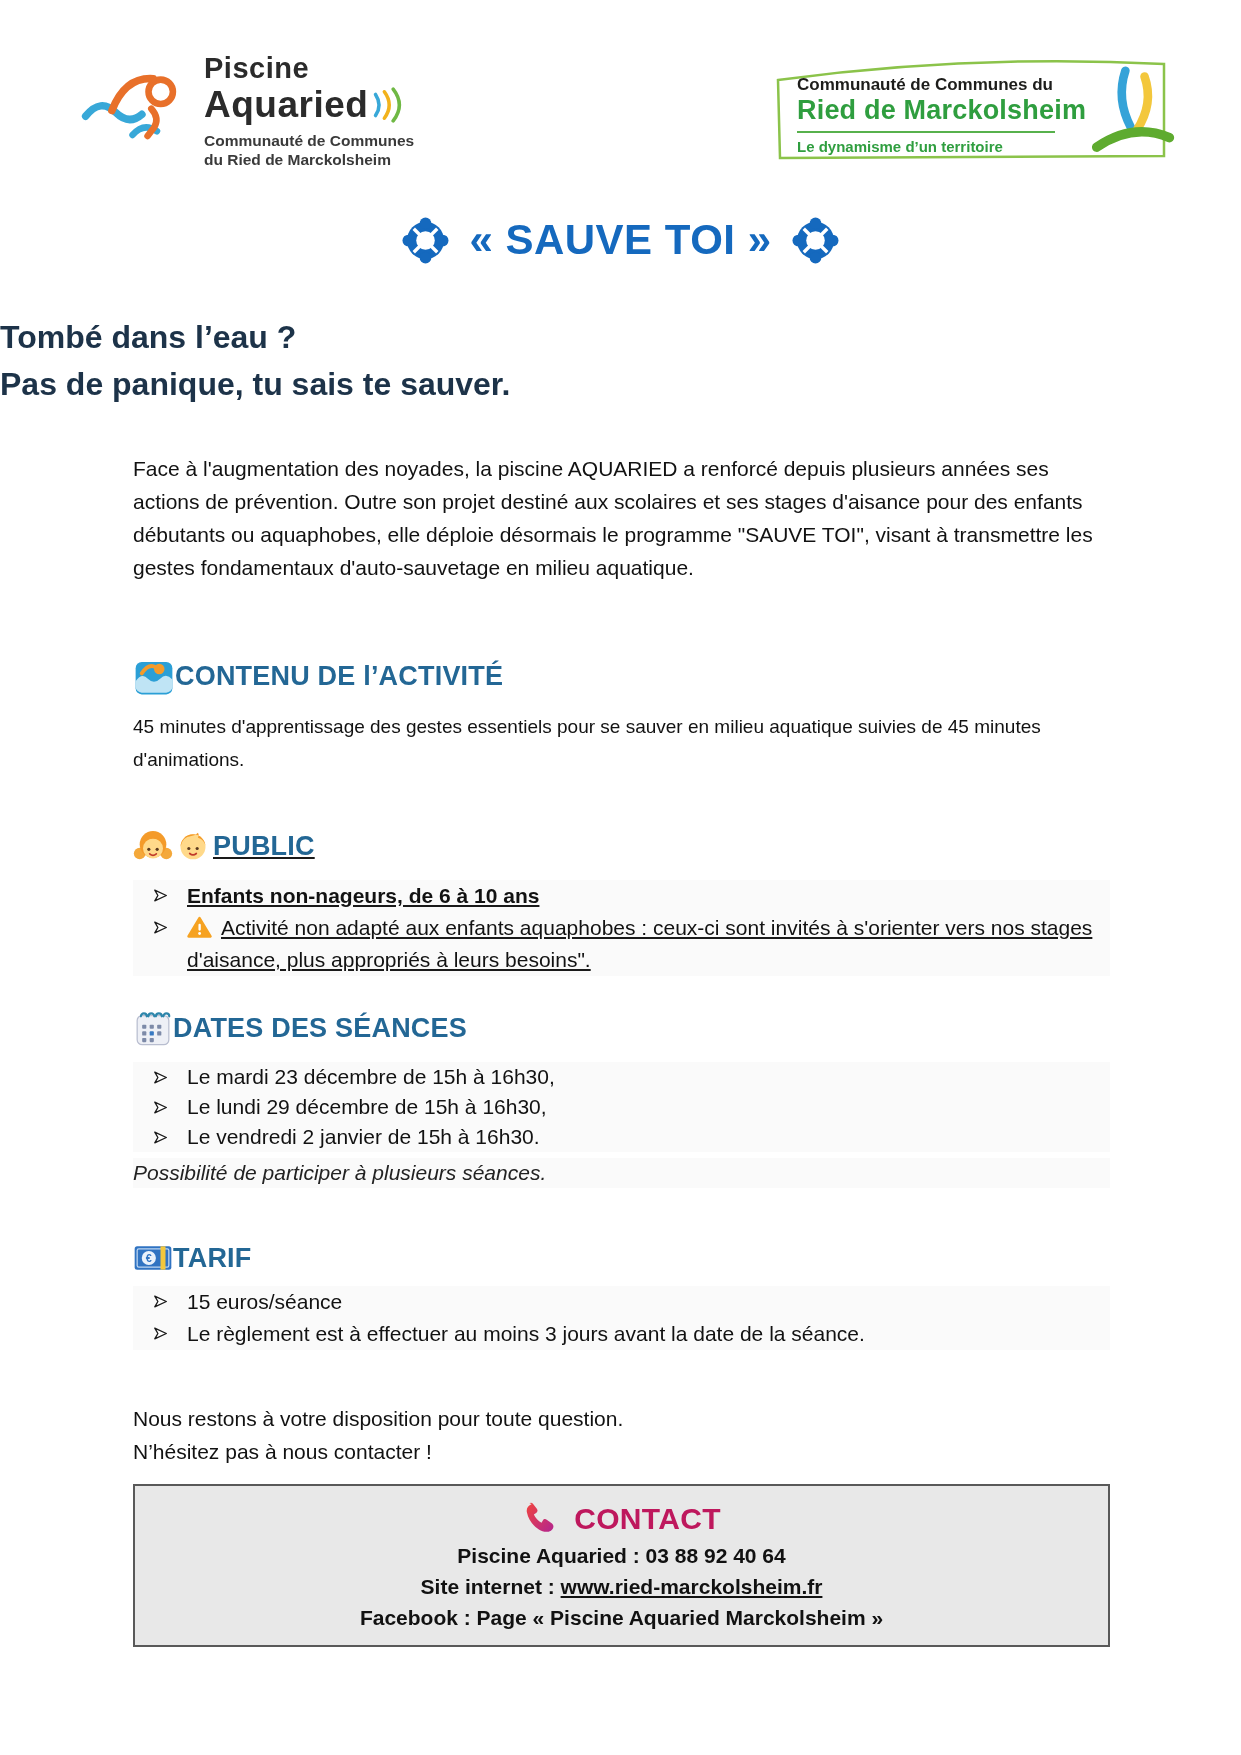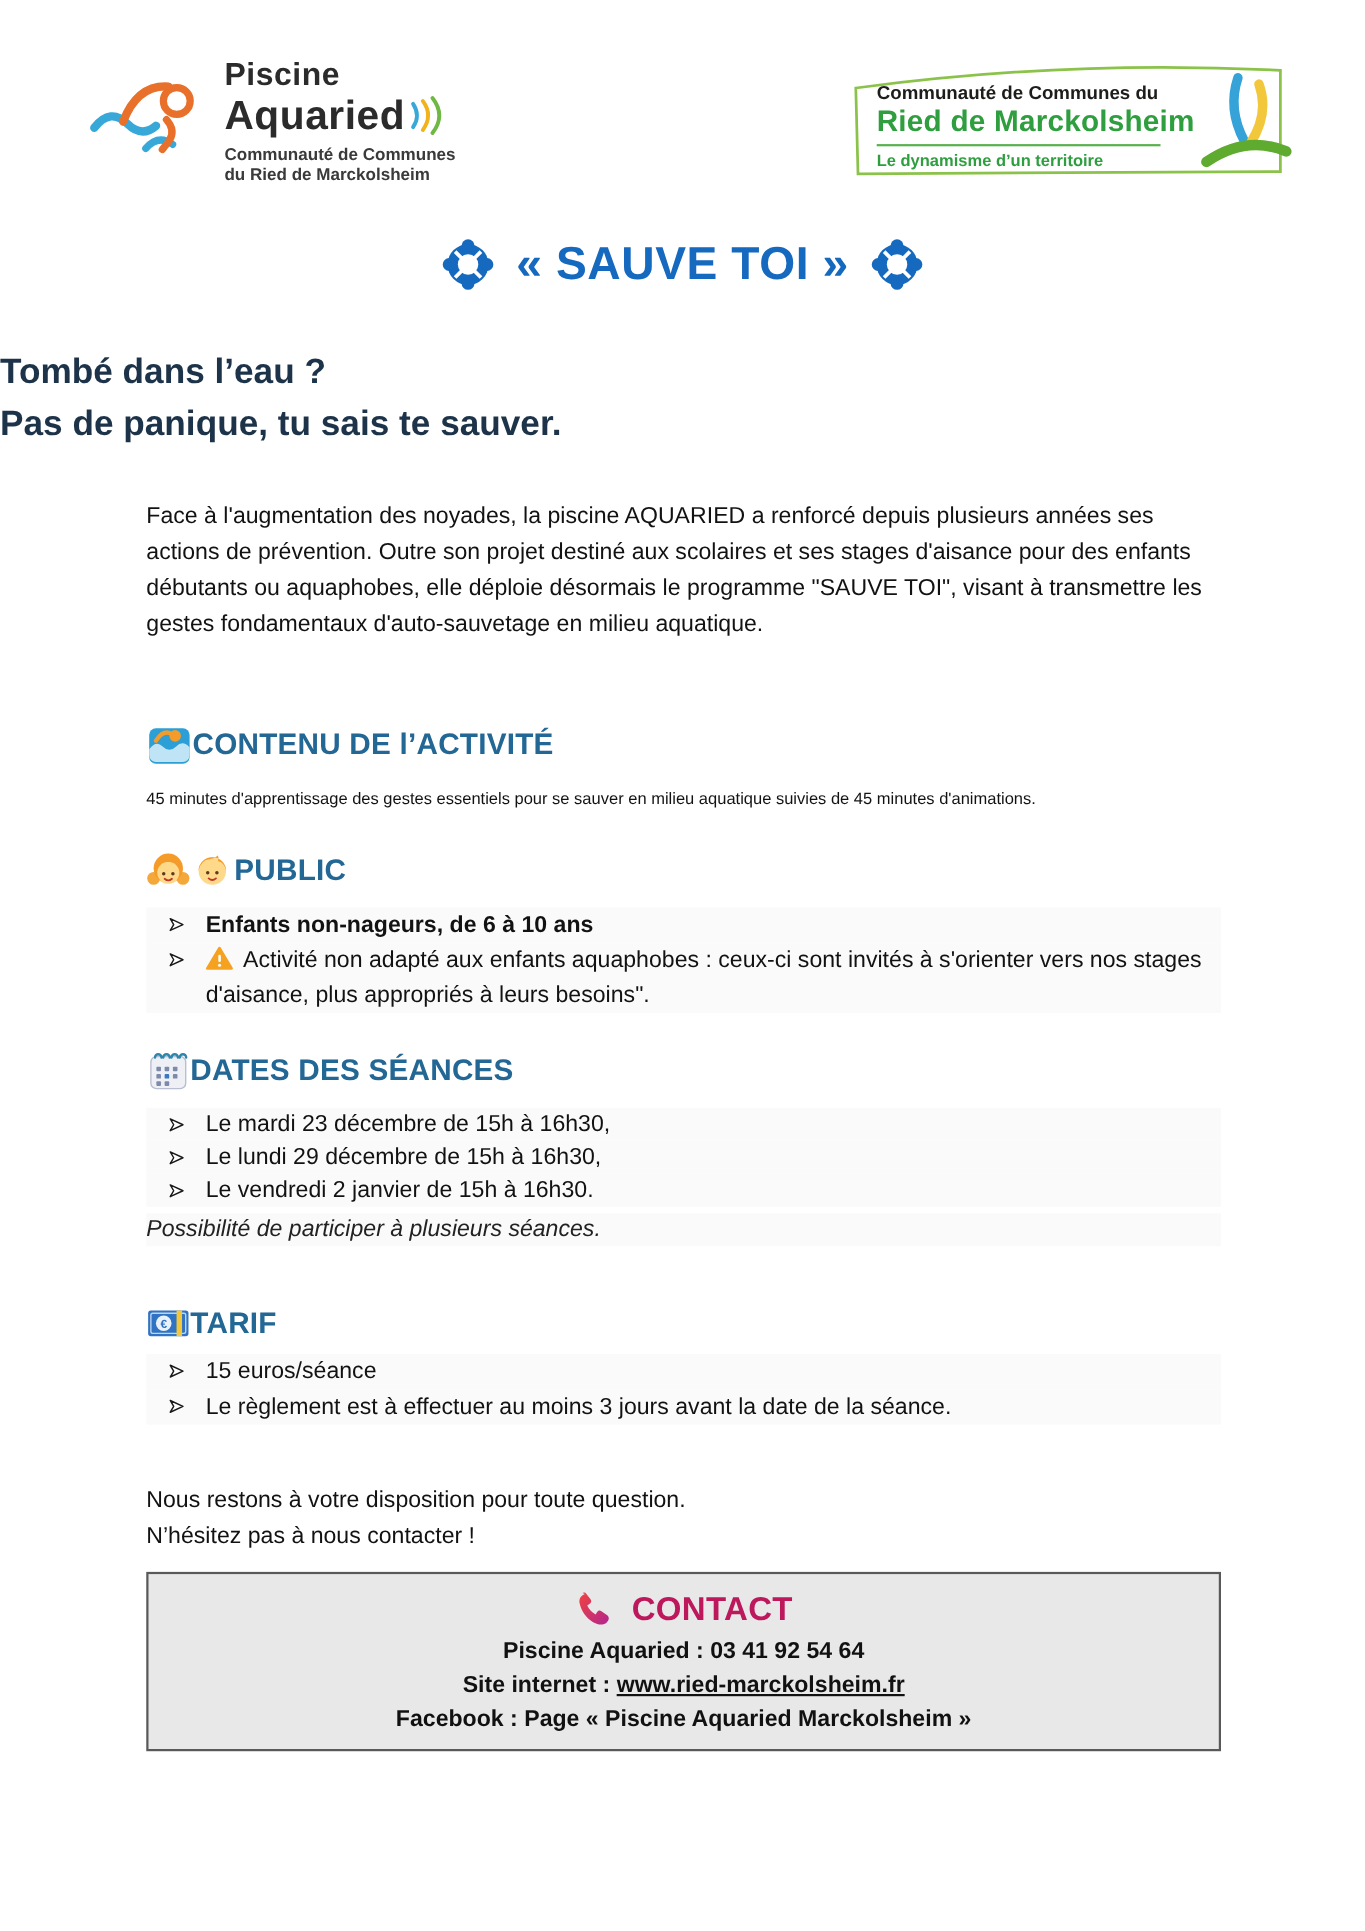--- a/index.html
+++ b/index.html
@@ -38,27 +38,27 @@
   }
   .title-row .buoy{width:47px;height:47px;}
   .page-title{font-size:42px;font-weight:bold;color:#1569be;letter-spacing:.5px;}
   
   .subtitle{margin-top:50px;text-align:left;font-size:32px;font-weight:bold;color:#1d3349;line-height:47px;}
   
   .intro{margin:44px 131px 0 133px;font-size:21px;line-height:33px;color:#121212;}
   
   .section{margin:0 131px 0 133px;}
   .sec-contenu{margin-top:70px;}
-  .sec-public{margin-top:26px;}
+  .sec-public{margin-top:48px;text-decoration:underline;}
   .sec-dates{margin-top:30px;}
   .sec-tarif{margin-top:48px;}
   .sec-head{display:flex;align-items:center;height:44px;}
   .sec-head .ico{flex:none;}
   .sec-title{font-size:27px;font-weight:bold;color:#236795;letter-spacing:.2px;}
-  .sec-body{margin:12px 0 0 0;font-size:15px;line-height:33px;color:#121212;}
+  .sec-body{margin:12px 0 0 0;font-size:19px;line-height:33px;color:#121212;}
   
   ul.bullets{list-style:none;margin:12px 0 0 0;padding:0;}
   ul.bullets li{display:flex;align-items:flex-start;line-height:32px;background:#fafafa;}
   .arrow{flex:none;width:34px;margin-left:20px;padding-top:8px;}
   .arrow svg{width:16px;height:15px;display:block;}
   .li-text{font-size:21px;color:#121212;}
   .li-bold{font-weight:bold;}
   .warn-ico{width:25px;height:23px;vertical-align:-4px;margin-right:9px;}
   .note{margin:6px 0 0 0;font-size:21px;line-height:30px;font-style:italic;color:#222;background:#fafafa;}
   
@@ -312,19 +312,19 @@
       <defs>
         <linearGradient id="pg" x1="0" y1="0" x2="1" y2="1">
           <stop offset="0" stop-color="#f0433f"></stop>
             <stop offset="1" stop-color="#b3258f"></stop>
         </linearGradient>
       </defs>
       <path d="M13,4 C8,6 5.5,10 6.5,15 c2,10 8,18 16,23 c5,3 11,4.5 16,1.5 c4,-3 4.5,-7 1.5,-9.5 l-7,-5 c-2,-1.5 -4,-1 -5.2,1 l-1.8,3 c-4.2,-2.5 -8.2,-6.5 -10.2,-11 l3,-2 c2,-1.5 2.5,-3.6 1,-5.6 l-5,-6.4 c-1.3,-1.8 -3.3,-2.2 -4.8,-1 z" fill="url(#pg)"></path>
     </svg>
     <span class="contact-title">CONTACT</span>
   </div>
-  <div class="contact-line">Piscine Aquaried : 03 41 92 54 64</div>
+  <div class="contact-line">Piscine Aquaried : 03 88 92 40 64</div>
   <div class="contact-line">
     <span>Site internet : </span>
     <a class="contact-link" href="#">www.ried-marckolsheim.fr</a>
   </div>
   <div class="contact-line">Facebook : Page « Piscine Aquaried Marckolsheim »</div>
 </div>
 
 </body></html>

